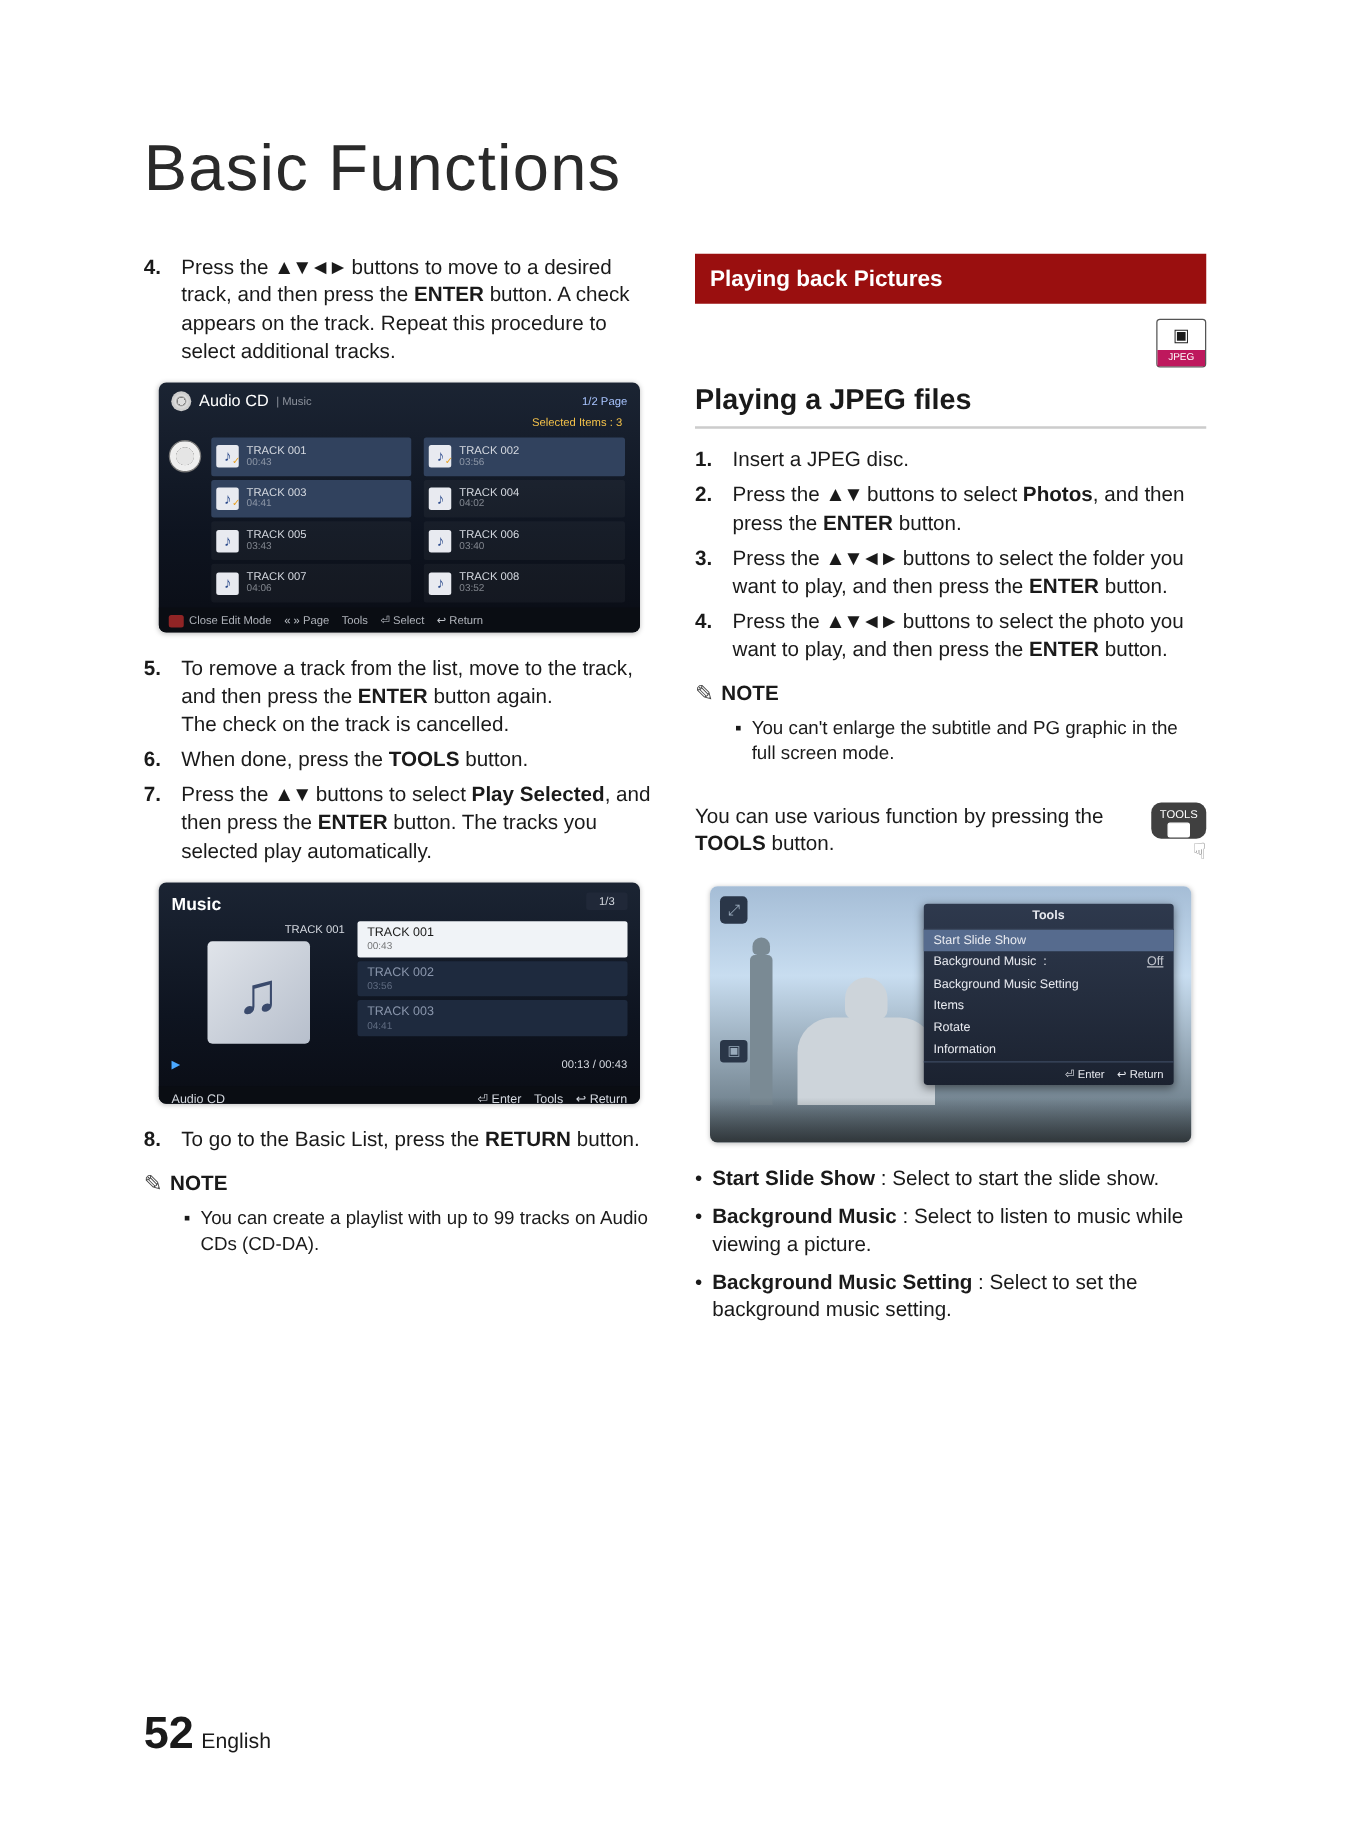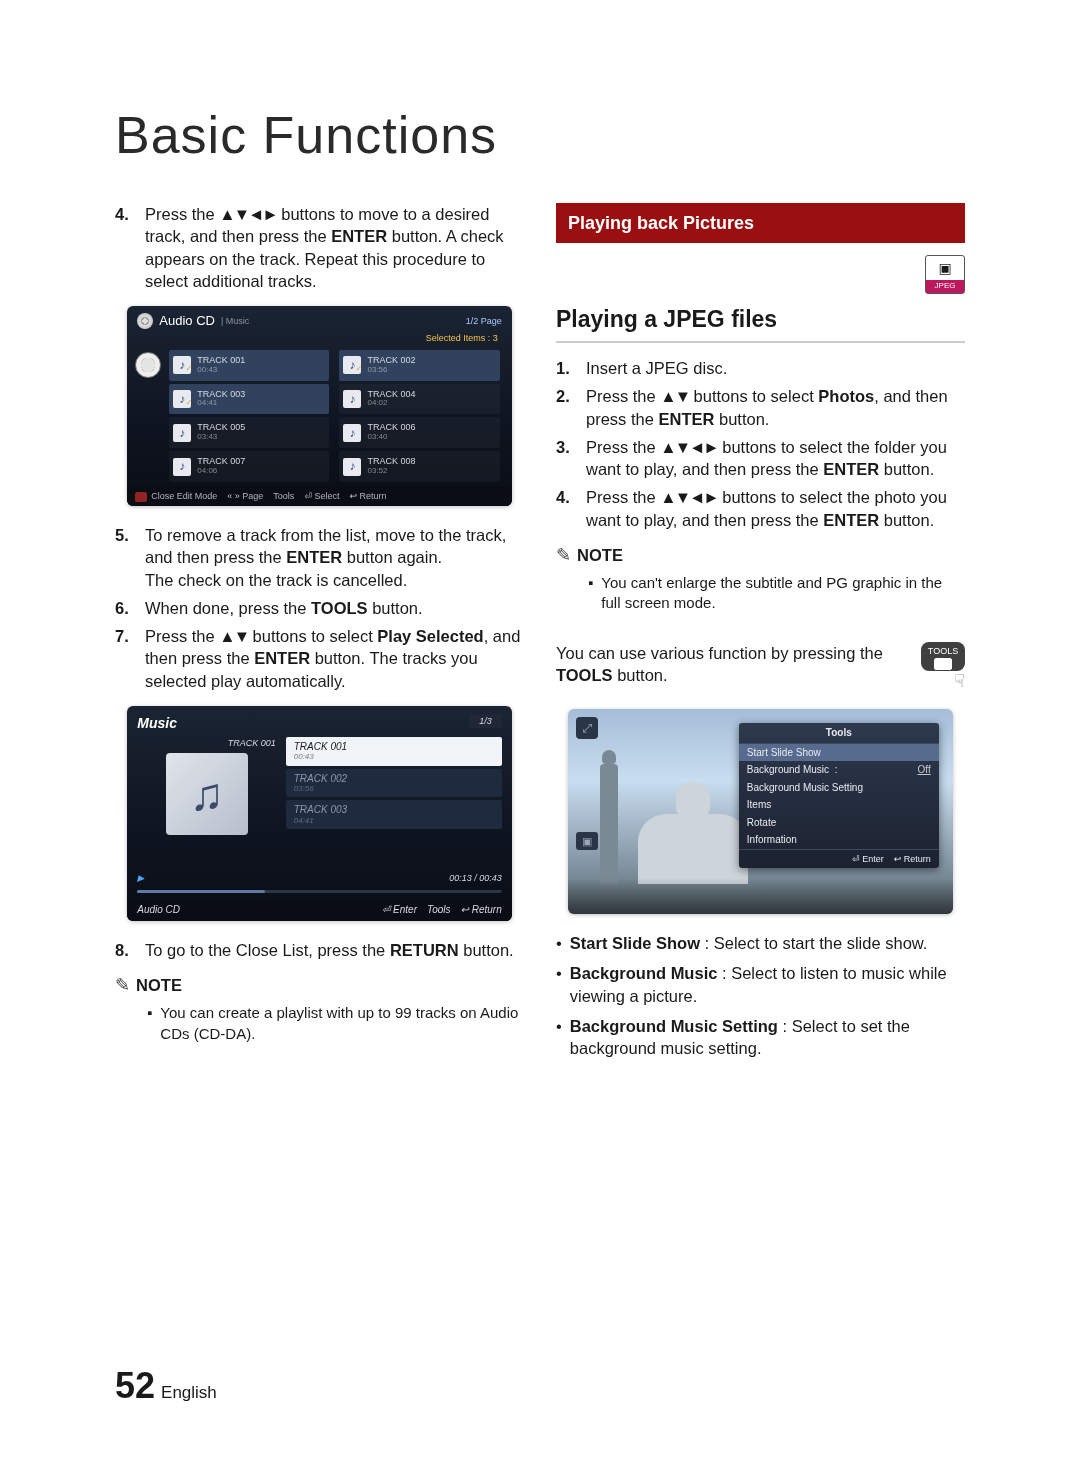--- a/index.html
+++ b/index.html
@@ -48,21 +48,21 @@
   .ss1-note { width: 18px; height: 18px; background: #e8eaf0; border-radius: 2px; display: flex; align-items: center; justify-content: center; color: #2b4a8c; font-size: 12px; }
   .ss1-cell.sel .ss1-note { position: relative; }
   .ss1-cell.sel .ss1-note::after { content: "✓"; position: absolute; right: -1px; bottom: -1px; color: #e8a020; font-size: 8px; }
   .ss1-ct { line-height: 1.1; }
   .ss1-tname { font-size: 9px; }
   .ss1-time { font-size: 8px; opacity: .55; }
   .ss1-foot { background: #0a0d13; padding: 4px 8px; font-size: 9px; display: flex; gap: 10px; justify-content: flex-start; align-items: center; }
   .ss1-foot span { opacity: .9; }
   .ss1-chip { background: #b02a2a; width: 12px; height: 10px; border-radius: 2px; display: inline-block; margin-right: 4px; vertical-align: middle; }
   
-  .ss2 { width: 94%; height: 215px; display: flex; flex-direction: column; font-style: italic; }
+  .ss2 { width: 94%; height: 177px; display: flex; flex-direction: column; }
   .ss2-top { display: flex; align-items: flex-start; padding: 8px 10px 4px 10px; }
   .ss2-title { font-weight: bold; font-size: 14px; color: #fff; }
   .ss2-page { margin-left: auto; background: #202838; border-radius: 2px; padding: 1px 10px; font-size: 9px; }
   .ss2-body { flex: 1; display: flex; padding: 0 10px 6px 10px; gap: 10px; }
   .ss2-left { width: 38%; display: flex; flex-direction: column; align-items: center; }
   .ss2-tr { align-self: flex-end; font-size: 9px; margin-bottom: 4px; }
   .ss2-art { width: 82px; height: 82px; background: linear-gradient(135deg,#e0e4ea,#b7bfcc); border-radius: 4px; display: flex; align-items: center; justify-content: center; font-size: 46px; color: #3a4a6c; }
   .ss2-right { flex: 1; display: flex; flex-direction: column; gap: 3px; }
   .ss2-item { border-radius: 2px; padding: 4px 8px; font-size: 10px; line-height: 1.15; }
   .ss2-item.active { background: #f0f3f7; color: #1a1a1a; }
@@ -244,21 +244,21 @@
           <span class="r">
             <span>⏎ <span>Enter</span></span>
             <span><span>Tools</span></span>
             <span>↩ <span>Return</span></span>
           </span>
         </div>
       </div>
 
       <div class="ol-row">
         <div class="ol-num">8.</div>
-        <div class="ol-txt"><span>To go to the Close List, press the </span><b>RETURN</b><span> button.</span></div>
+        <div class="ol-txt"><span>To go to the Basic List, press the </span><b>RETURN</b><span> button.</span></div>
       </div>
       <div class="note-row">
           <span class="note-icon">✎</span>
           <span class="note-label">NOTE</span>
         </div>
       <div class="note-item">
           <span class="note-bullet">▪</span>
           <span>You can create a playlist with up to 99 tracks on Audio CDs (CD-DA).</span>
         </div>
     </div>

